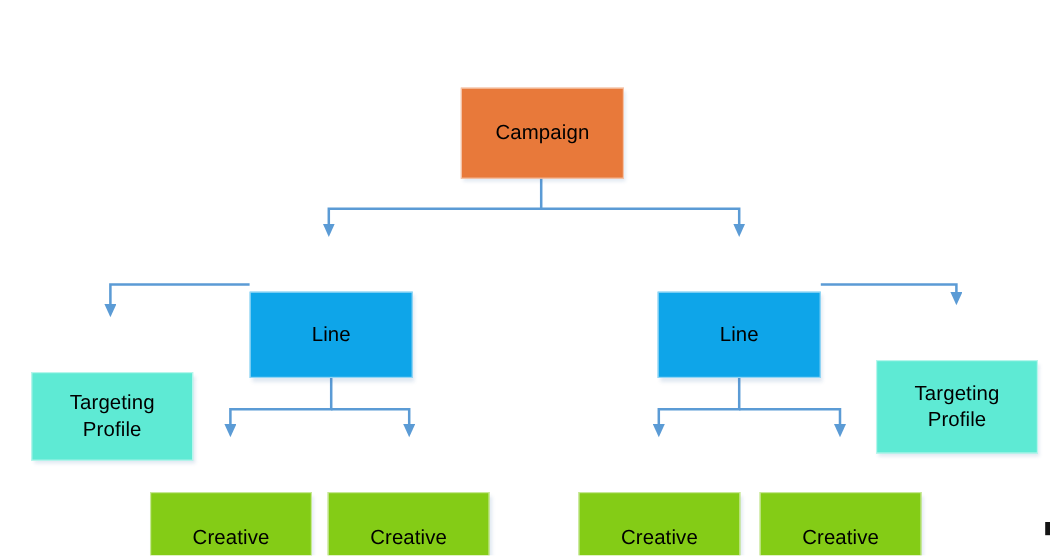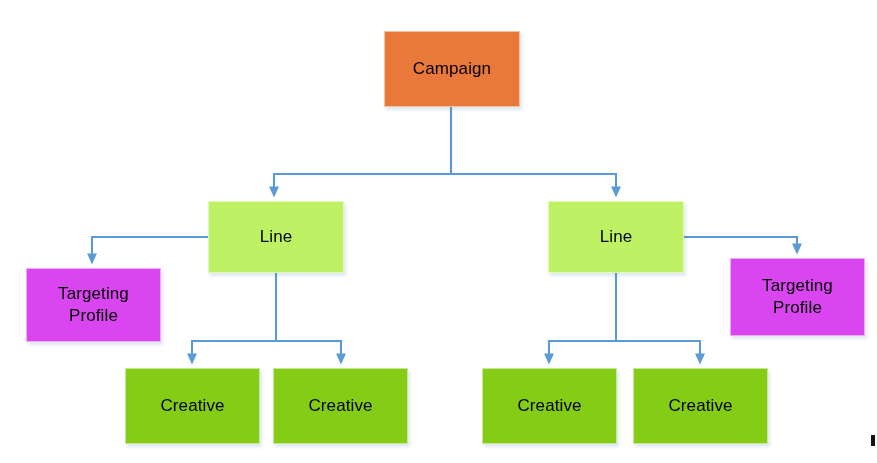--- a/index.html
+++ b/index.html
@@ -33,29 +33,30 @@
     align-items: center;
     justify-content: center;
     text-align: center;
     color: #000000;
     font-size: 17px;
     line-height: 1.28;
     letter-spacing: 0.1px;
     border: 1px solid rgba(255,255,255,0.55);
     box-shadow: 2px 3px 3px rgba(60,110,170,0.16);
     z-index: 2;
+    margin-top: 42px;
   }
   .node .node-label {
     display: block;
     padding: 0 6px;
     white-space: pre-line;
   }
   .node-campaign { background: #E8793A; }
-  .node-line     { background: #bef264; }
-  .node-target   { background: #d946ef; }
+  .node-line     { background: #0ea5e9; }
+  .node-target   { background: #5eead4; }
   .node-creative { background: #84cc16; }
 
   .artifact-mark {
     position: absolute;
     width: 4px;
     height: 11px;
     background: #141414;
     z-index: 3;
   }
 </style>

